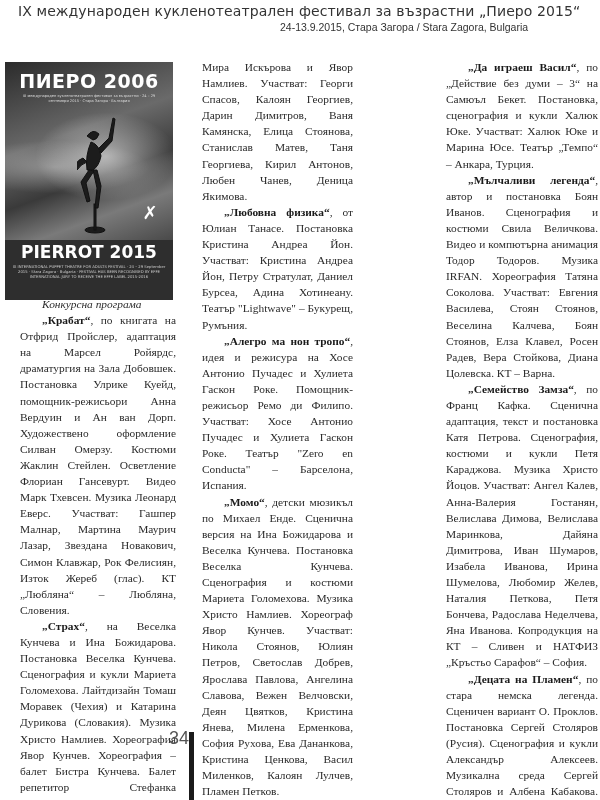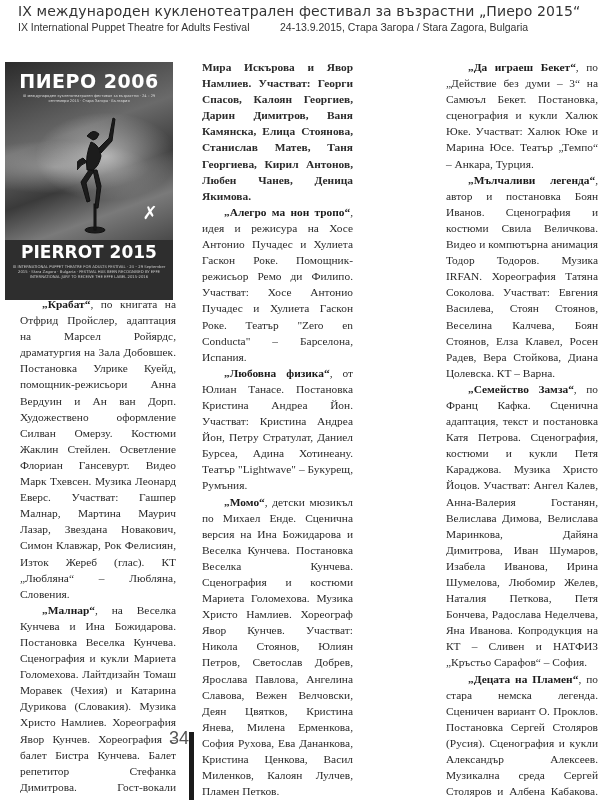--- a/index.html
+++ b/index.html
@@ -16,37 +16,36 @@
   .poster .ptitle { position:absolute; top:8px; left:0; right:0; text-align:center; color:#fff; font-family:"DejaVu Sans", sans-serif; font-weight:bold; font-size:19px; letter-spacing:0.5px; }
   .poster .psub { position:absolute; top:32px; left:8px; right:8px; text-align:center; color:#ddd; font-family:"DejaVu Sans", sans-serif; font-size:3.6px; line-height:5px; }
   .poster .figure { position:absolute; left:72px; top:52px; width:40px; height:120px; }
   .poster .logo { position:absolute; right:10px; bottom:40px; width:26px; height:30px; color:#fff; font-size:18px; text-align:center; }
   .poster2 { position:absolute; left:5px; top:240px; width:168px; height:60px; background:#2e2e2e; }
   .poster2 .ptitle2 { position:absolute; top:2px; left:0; right:0; text-align:center; color:#fff; font-family:"DejaVu Sans", sans-serif; font-weight:bold; font-size:17px; }
   .poster2 .psub2 { position:absolute; top:24px; left:6px; right:6px; text-align:center; color:#ccc; font-family:"DejaVu Sans", sans-serif; font-size:3.8px; line-height:5px; }
 
   .col { position:absolute; font-family:"Liberation Serif", serif; font-size:11.4px; line-height:16.1px; color:#2b2b2b; text-align:justify; hyphens:none; }
   .col p { margin:0; text-indent:22px; }
-  .col p.noind { text-indent:0;font-weight:bold; }
+  .col p.noind { text-indent:0; }
   .col b { font-weight:bold; color:#1a1a1a; }
   .col1 { left:20px; top:296px; width:156px; }
   .col2 { left:202px; top:59px; width:151px; }
   .col3 { left:446px; top:59px; width:152px; }
   .cap1 { font-style:italic; font-weight:bold; text-indent:22px; }
   .cap2 { font-style:italic; text-indent:22px; }
   .pagenum { position:absolute; left:169px; top:728px; font-family:"Liberation Sans", sans-serif; font-size:18px; color:#555; }
   .pagebar { position:absolute; left:189px; top:732px; width:5px; height:68px; background:#1a1a1a; }
 </style>
 </head>
 <body>
 
 <div>
   <div class="hdr1">IX международен кукленотеатрален фестивал за възрастни „Пиеро 2015“</div>
   <div class="hdr2">
-    <span>IX International Puppet Theatre for Adults Festival</span>
     <span class="r">24-13.9.2015, Стара Загора / Stara Zagora, Bulgaria</span>
   </div>
 </div>
 
 <div class="poster">
   <div class="glow"></div>
   <div class="ptitle">ПИЕРО 2006</div>
   <div class="psub">IX международен кукленотеатрален фестивал за възрастни · 24 – 29 септември 2015 · Стара Загора · България</div>
   <svg class="figure" viewBox="0 0 40 120">
     <g fill="#1c1c1c" stroke="#111" stroke-width="1">
@@ -61,34 +60,35 @@
     </g>
   </svg>
   <div class="logo">✗</div>
 </div>
 <div class="poster2">
   <div class="ptitle2">PIERROT 2015</div>
   <div class="psub2">IX INTERNATIONAL PUPPET THEATRE FOR ADULTS FESTIVAL · 24 – 29 September 2015 · Stara Zagora · Bulgaria · FESTIVAL HAS BEEN RECOGNISED BY EFFE INTERNATIONAL JURY TO RECEIVE THE EFFE LABEL 2015-2016</div>
 </div>
 
 <div class="col col1">
+  <p class="cap2">Конкурсна програма</p>
   <p><b>„Крабат“</b><span>, по книгата на Отфрид Пройслер, адаптация на Марсел Ройярдс, драматургия на Зала Добовшек. Постановка Улрике Куейд, помощник-режисьори Анна Вердуин и Ан ван Дорп. Художествено оформление Силван Омерзу. Костюми Жаклин Стейлен. Осветление Флориан Гансевурт. Видео Марк Тхевсен. Музика Леонард Еверс. Участват: Гашпер Малнар, Мартина Маурич Лазар, Звездана Новакович, Симон Клавжар, Рок Фелисиян, Изток Жереб (глас). КТ „Любляна“ – Любляна, Словения.</span></p>
-  <p><b>„Малнар“</b><span>, на Веселка Кунчева и Ина Божидарова. Постановка Веселка Кунчева. Сценография и кукли Мариета Голомехова. Лайтдизайн Томаш Моравек (Чехия) и Катарина Дурикова (Словакия). Музика Христо Намлиев. Хореография Явор Кунчев. Хореография – балет Бистра Кунчева. Балет репетитор Стефанка Димитрова. Гост-вокали Богдана Атанасова,</span></p>
+  <p><b>„Страх“</b><span>, на Веселка Кунчева и Ина Божидарова. Постановка Веселка Кунчева. Сценография и кукли Мариета Голомехова. Лайтдизайн Томаш Моравек (Чехия) и Катарина Дурикова (Словакия). Музика Христо Намлиев. Хореография Явор Кунчев. Хореография – балет Бистра Кунчева. Балет репетитор Стефанка Димитрова. Гост-вокали Богдана Атанасова,</span></p>
 </div>
 
 <div class="col col2">
   <p class="noind"><span>Мира Искърова и Явор Намлиев. Участват: Георги Спасов, Калоян Георгиев, Дарин Димитров, Ваня Камянска, Елица Стоянова, Станислав Матев, Таня Георгиева, Кирил Антонов, Любен Чанев, Деница Якимова.</span></p>
+  <p><b>„Любовна физика“</b><span>, от Юлиан Танасе. Постановка Кристина Андреа Йон. Участват: Кристина Андреа Йон, Петру Стратулат, Даниел Бурсеа, Адина Хотинеану. Театър "Lightwave" – Букурещ, Румъния.</span></p>
   <p><b>„Алегро ма нон тропо“</b><span>, идея и режисура на Хосе Антонио Пучадес и Хулиета Гаскон Роке. Помощник-режисьор Ремо ди Филипо. Участват: Хосе Антонио Пучадес и Хулиета Гаскон Роке. Театър "Zero en Conducta" – Барселона, Испания.</span></p>
-  <p><b>„Любовна физика“</b><span>, от Юлиан Танасе. Постановка Кристина Андреа Йон. Участват: Кристина Андреа Йон, Петру Стратулат, Даниел Бурсеа, Адина Хотинеану. Театър "Lightwave" – Букурещ, Румъния.</span></p>
   <p><b>„Момо“</b><span>, детски мюзикъл по Михаел Енде. Сценична версия на Ина Божидарова и Веселка Кунчева. Постановка Веселка Кунчева. Сценография и костюми Мариета Голомехова. Музика Христо Намлиев. Хореограф Явор Кунчев. Участват: Никола Стоянов, Юлиян Петров, Светослав Добрев, Ярослава Павлова, Ангелина Славова, Вежен Велчовски, Деян Цвятков, Кристина Янева, Милена Ерменкова, София Рухова, Ева Дананкова, Кристина Ценкова, Васил Миленков, Калоян Лулчев, Пламен Петков.</span></p>
   <p></p>
 
 </div>
 
 <div class="col col3">
-  <p><b>„Да играеш Бекет“</b><span>, по „Действие без думи – 3“ на Самюъл Бекет. Постановка, сценография и кукли Халюк Юке. Участват: Халюк Юке и Марина Юсе. Театър „Темпо“ – Анкара, Турция.</span></p>
+  <p><b>„Да играеш Васил“</b><span>, по „Действие без думи – 3“ на Самюъл Бекет. Постановка, сценография и кукли Халюк Юке. Участват: Халюк Юке и Марина Юсе. Театър „Темпо“ – Анкара, Турция.</span></p>
   <p><b>„Мълчаливи легенда“</b><span>, автор и постановка Боян Иванов. Сценография и костюми Свила Величкова. Видео и компютърна анимация Тодор Тодоров. Музика IRFAN. Хореография Татяна Соколова. Участват: Евгения Василева, Стоян Стоянов, Веселина Калчева, Боян Стоянов, Елза Клавел, Росен Радев, Вера Стойкова, Диана Цолевска. КТ – Варна.</span></p>
   <p><b>„Семейство Замза“</b><span>, по Франц Кафка. Сценична адаптация, текст и постановка Катя Петрова. Сценография, костюми и кукли Петя Караджова. Музика Христо Йоцов. Участват: Ангел Калев, Анна-Валерия Гостанян, Велислава Димова, Велислава Маринкова, Дайяна Димитрова, Иван Шумаров, Изабела Иванова, Ирина Шумелова, Любомир Желев, Наталия Петкова, Петя Бончева, Радослава Неделчева, Яна Иванова. Копродукция на КТ – Сливен и НАТФИЗ „Кръстьо Сарафов“ – София.</span></p>
   <p><b>„Децата на Пламен“</b><span>, по стара немска легенда. Сценичен вариант О. Проклов. Постановка Сергей Столяров (Русия). Сценография и кукли Александър Алексеев. Музикална среда Сергей Столяров и Албена Кабакова. Участват: Живко Джуранов, Румен Караманов, Димитър Николов, Панайот Добрев, Ма-</span></p>
 </div>
 
 <div class="pagenum">34</div>
 <div class="pagebar"></div>
 
 </body></html>

